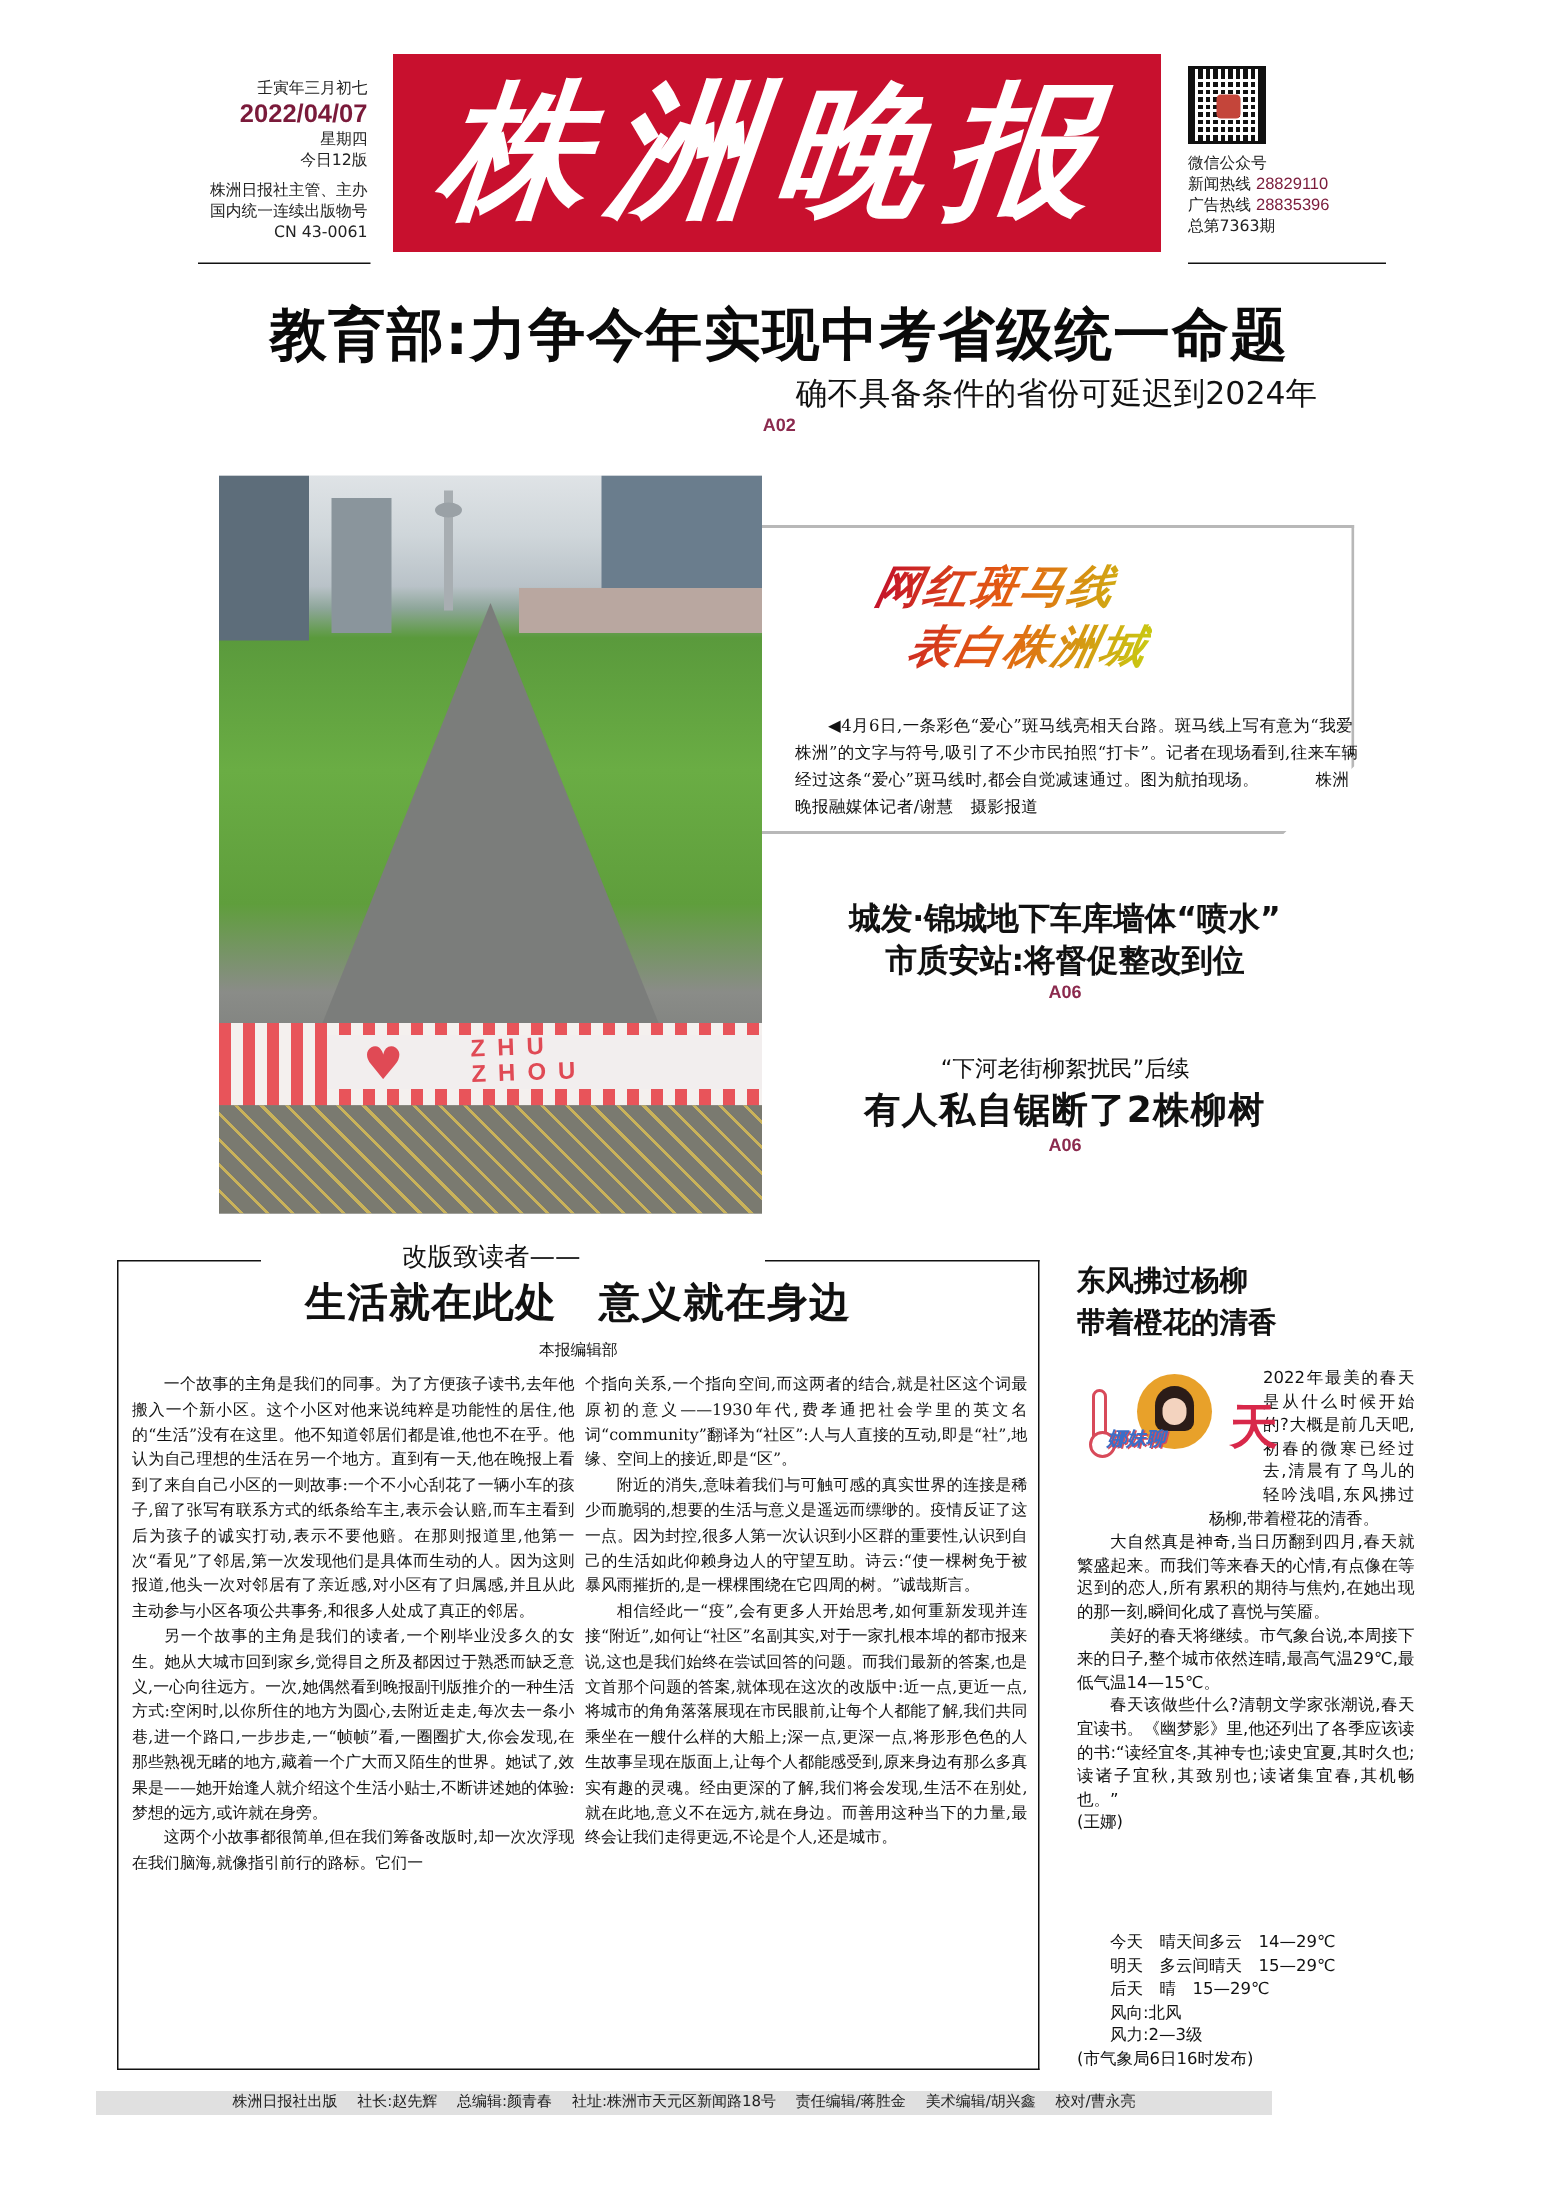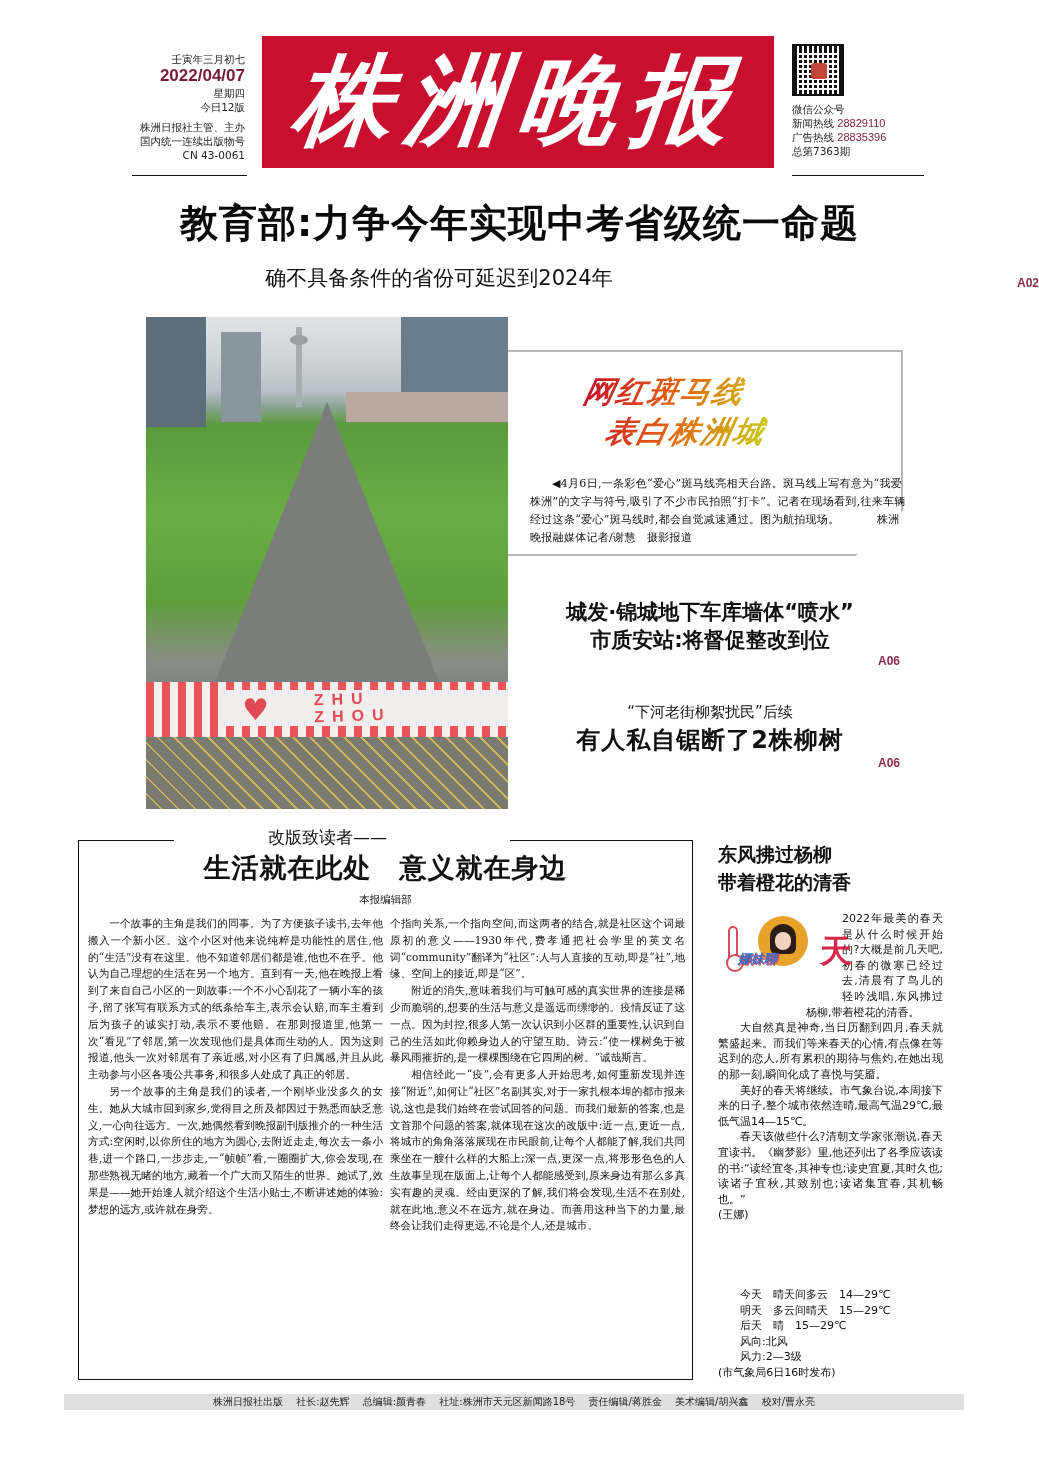--- a/index.html
+++ b/index.html
@@ -18,22 +18,22 @@
       #111; position: relative; border: 2px solid #111; }
   .qr::before { content: ""; position: absolute; inset: 4px; background:
       repeating-linear-gradient(0deg, #fff 0 2px, transparent 2px 5px); }
   .qr .seal { position: absolute; left: 17px; top: 17px; width: 16px; height: 16px; background: #c4453a; border-radius: 3px; z-index: 2; }
   .hotline-num { color: #7a1a3a; font-family: "Liberation Sans", sans-serif; font-size: 11px; }
   .mast-rule-left { position: absolute; left: 132px; top: 175px; width: 115px; border-top: 1px solid #111; }
   .mast-rule-right { position: absolute; left: 792px; top: 175px; width: 132px; border-top: 1px solid #111; }
 
   
   .lead-title { position: absolute; left: 0; width: 1039px; top: 198px; text-align: center; font-size: 38px; font-weight: bold; letter-spacing: 1px; color: #0a0a0a; }
-  .lead-sub { position: absolute; left: 0; width: 878px; top: 248px; text-align: center; font-size: 21px; color: #111; margin-top: 16px; }
-  .page-ref { font-family: "Liberation Sans", sans-serif; font-weight: bold; color: #8b2a4e; font-size: 12px; text-align: right; }
+  .lead-sub { position: absolute; left: 0; width: 878px; top: 248px; text-align: right; font-size: 21px; color: #111; }
+  .page-ref { font-family: "Liberation Sans", sans-serif; font-weight: bold; color: #8b2a4e; font-size: 12px; text-align: center; }
   .lead-ref { position: absolute; left: 0; width: 1039px; top: 276px; }
 
   
   .photo { position: absolute; left: 146px; top: 317px; width: 362px; height: 492px; overflow: hidden;
     background: linear-gradient(180deg, #dfe3e6 0%, #cfd6da 8%, #b9c2c8 15%, #8ea69a 18%, #5a9a3c 22%, #6aad44 40%, #5f9e3c 58%, #8a8c88 70%, #7e807d 78%); }
   .photo .bldg { position: absolute; background: #6f7f8c; }
   .photo .road { position: absolute; left: 50%; top: 85px; width: 0; height: 0; border-left: 120px solid transparent; border-right: 120px solid transparent; border-bottom: 300px solid #7b7d7b; transform: translateX(-50%); }
   .photo .tower { position: absolute; left: 150px; top: 10px; width: 6px; height: 80px; background: #a8aeb2; }
   .photo .tower::before { content: ""; position: absolute; left: -6px; top: 8px; width: 18px; height: 10px; background: #9aa1a6; border-radius: 50%; }
   .photo .cross { position: absolute; left: 0; top: 365px; width: 100%; height: 55px;
@@ -86,21 +86,21 @@
   .rc-badge .tian { position: absolute; left: 92px; top: 18px; font-size: 32px; font-weight: bold; color: #d8284a; }
   .rc-text { position: absolute; left: 718px; top: 911px; width: 225px; font-size: 11px; line-height: 15.6px; color: #111; text-align: justify; }
   .rc-text p { text-indent: 2em; }
   .rc-text p.first { text-indent: 0; }
   .rc-float { float: left; width: 124px; height: 92px; }
   .rc-sign { }
   .weather { position: absolute; left: 740px; top: 1287px; font-size: 11px; line-height: 15.6px; }
   .weather-src { position: absolute; left: 718px; top: 1365px; width: 225px; text-align: left; font-size: 11px; }
 
   
-  .footer { position: absolute; left: 64px; top: 1394px; width: 900px; height: 16px; background: #e0e0e0; text-align: center; font-size: 10px; line-height: 16px; color: #222; }
+  .footer { position: absolute; left: 64px; top: 1394px; width: 784px; height: 16px; background: #e0e0e0; text-align: center; font-size: 10px; line-height: 16px; color: #222; }
   .footer span { margin: 0 5px; }
 </style>
 </head>
 <body>
 
 <div class="mast-left">
   <div>壬寅年三月初七</div>
   <div class="date">2022/04/07</div>
   <div>星期四</div>
   <div>今日12版</div>
@@ -177,20 +177,21 @@
 <div class="ed-box"></div>
 <div class="ed-topline-l"></div>
 <div class="ed-topline-r"></div>
 <div class="ed-kicker">改版致读者——</div>
 <div class="ed-title">生活就在此处　意义就在身边</div>
 <div class="ed-byline">本报编辑部</div>
 
 <div class="ed-col c1">
   <p>一个故事的主角是我们的同事。为了方便孩子读书,去年他搬入一个新小区。这个小区对他来说纯粹是功能性的居住,他的“生活”没有在这里。他不知道邻居们都是谁,他也不在乎。他认为自己理想的生活在另一个地方。直到有一天,他在晚报上看到了来自自己小区的一则故事:一个不小心刮花了一辆小车的孩子,留了张写有联系方式的纸条给车主,表示会认赔,而车主看到后为孩子的诚实打动,表示不要他赔。在那则报道里,他第一次“看见”了邻居,第一次发现他们是具体而生动的人。因为这则报道,他头一次对邻居有了亲近感,对小区有了归属感,并且从此主动参与小区各项公共事务,和很多人处成了真正的邻居。</p>
   <p>另一个故事的主角是我们的读者,一个刚毕业没多久的女生。她从大城市回到家乡,觉得目之所及都因过于熟悉而缺乏意义,一心向往远方。一次,她偶然看到晚报副刊版推介的一种生活方式:空闲时,以你所住的地方为圆心,去附近走走,每次去一条小巷,进一个路口,一步步走,一“帧帧”看,一圈圈扩大,你会发现,在那些熟视无睹的地方,藏着一个广大而又陌生的世界。她试了,效果是——她开始逢人就介绍这个生活小贴士,不断讲述她的体验:梦想的远方,或许就在身旁。</p>
+  <p>这两个小故事都很简单,但在我们筹备改版时,却一次次浮现在我们脑海,就像指引前行的路标。它们一</p>
 </div>
 <div class="ed-col c2">
   <p class="cont">个指向关系,一个指向空间,而这两者的结合,就是社区这个词最原初的意义——1930年代,费孝通把社会学里的英文名词“community”翻译为“社区”:人与人直接的互动,即是“社”,地缘、空间上的接近,即是“区”。</p>
   <p>附近的消失,意味着我们与可触可感的真实世界的连接是稀少而脆弱的,想要的生活与意义是遥远而缥缈的。疫情反证了这一点。因为封控,很多人第一次认识到小区群的重要性,认识到自己的生活如此仰赖身边人的守望互助。诗云:“使一棵树免于被暴风雨摧折的,是一棵棵围绕在它四周的树。”诚哉斯言。</p>
   <p>相信经此一“疫”,会有更多人开始思考,如何重新发现并连接“附近”,如何让“社区”名副其实,对于一家扎根本埠的都市报来说,这也是我们始终在尝试回答的问题。而我们最新的答案,也是文首那个问题的答案,就体现在这次的改版中:近一点,更近一点,将城市的角角落落展现在市民眼前,让每个人都能了解,我们共同乘坐在一艘什么样的大船上;深一点,更深一点,将形形色色的人生故事呈现在版面上,让每个人都能感受到,原来身边有那么多真实有趣的灵魂。经由更深的了解,我们将会发现,生活不在别处,就在此地,意义不在远方,就在身边。而善用这种当下的力量,最终会让我们走得更远,不论是个人,还是城市。</p>
 </div>
 
 <div class="rc-title">
   <div>东风拂过杨柳</div>
   <div>带着橙花的清香</div>

